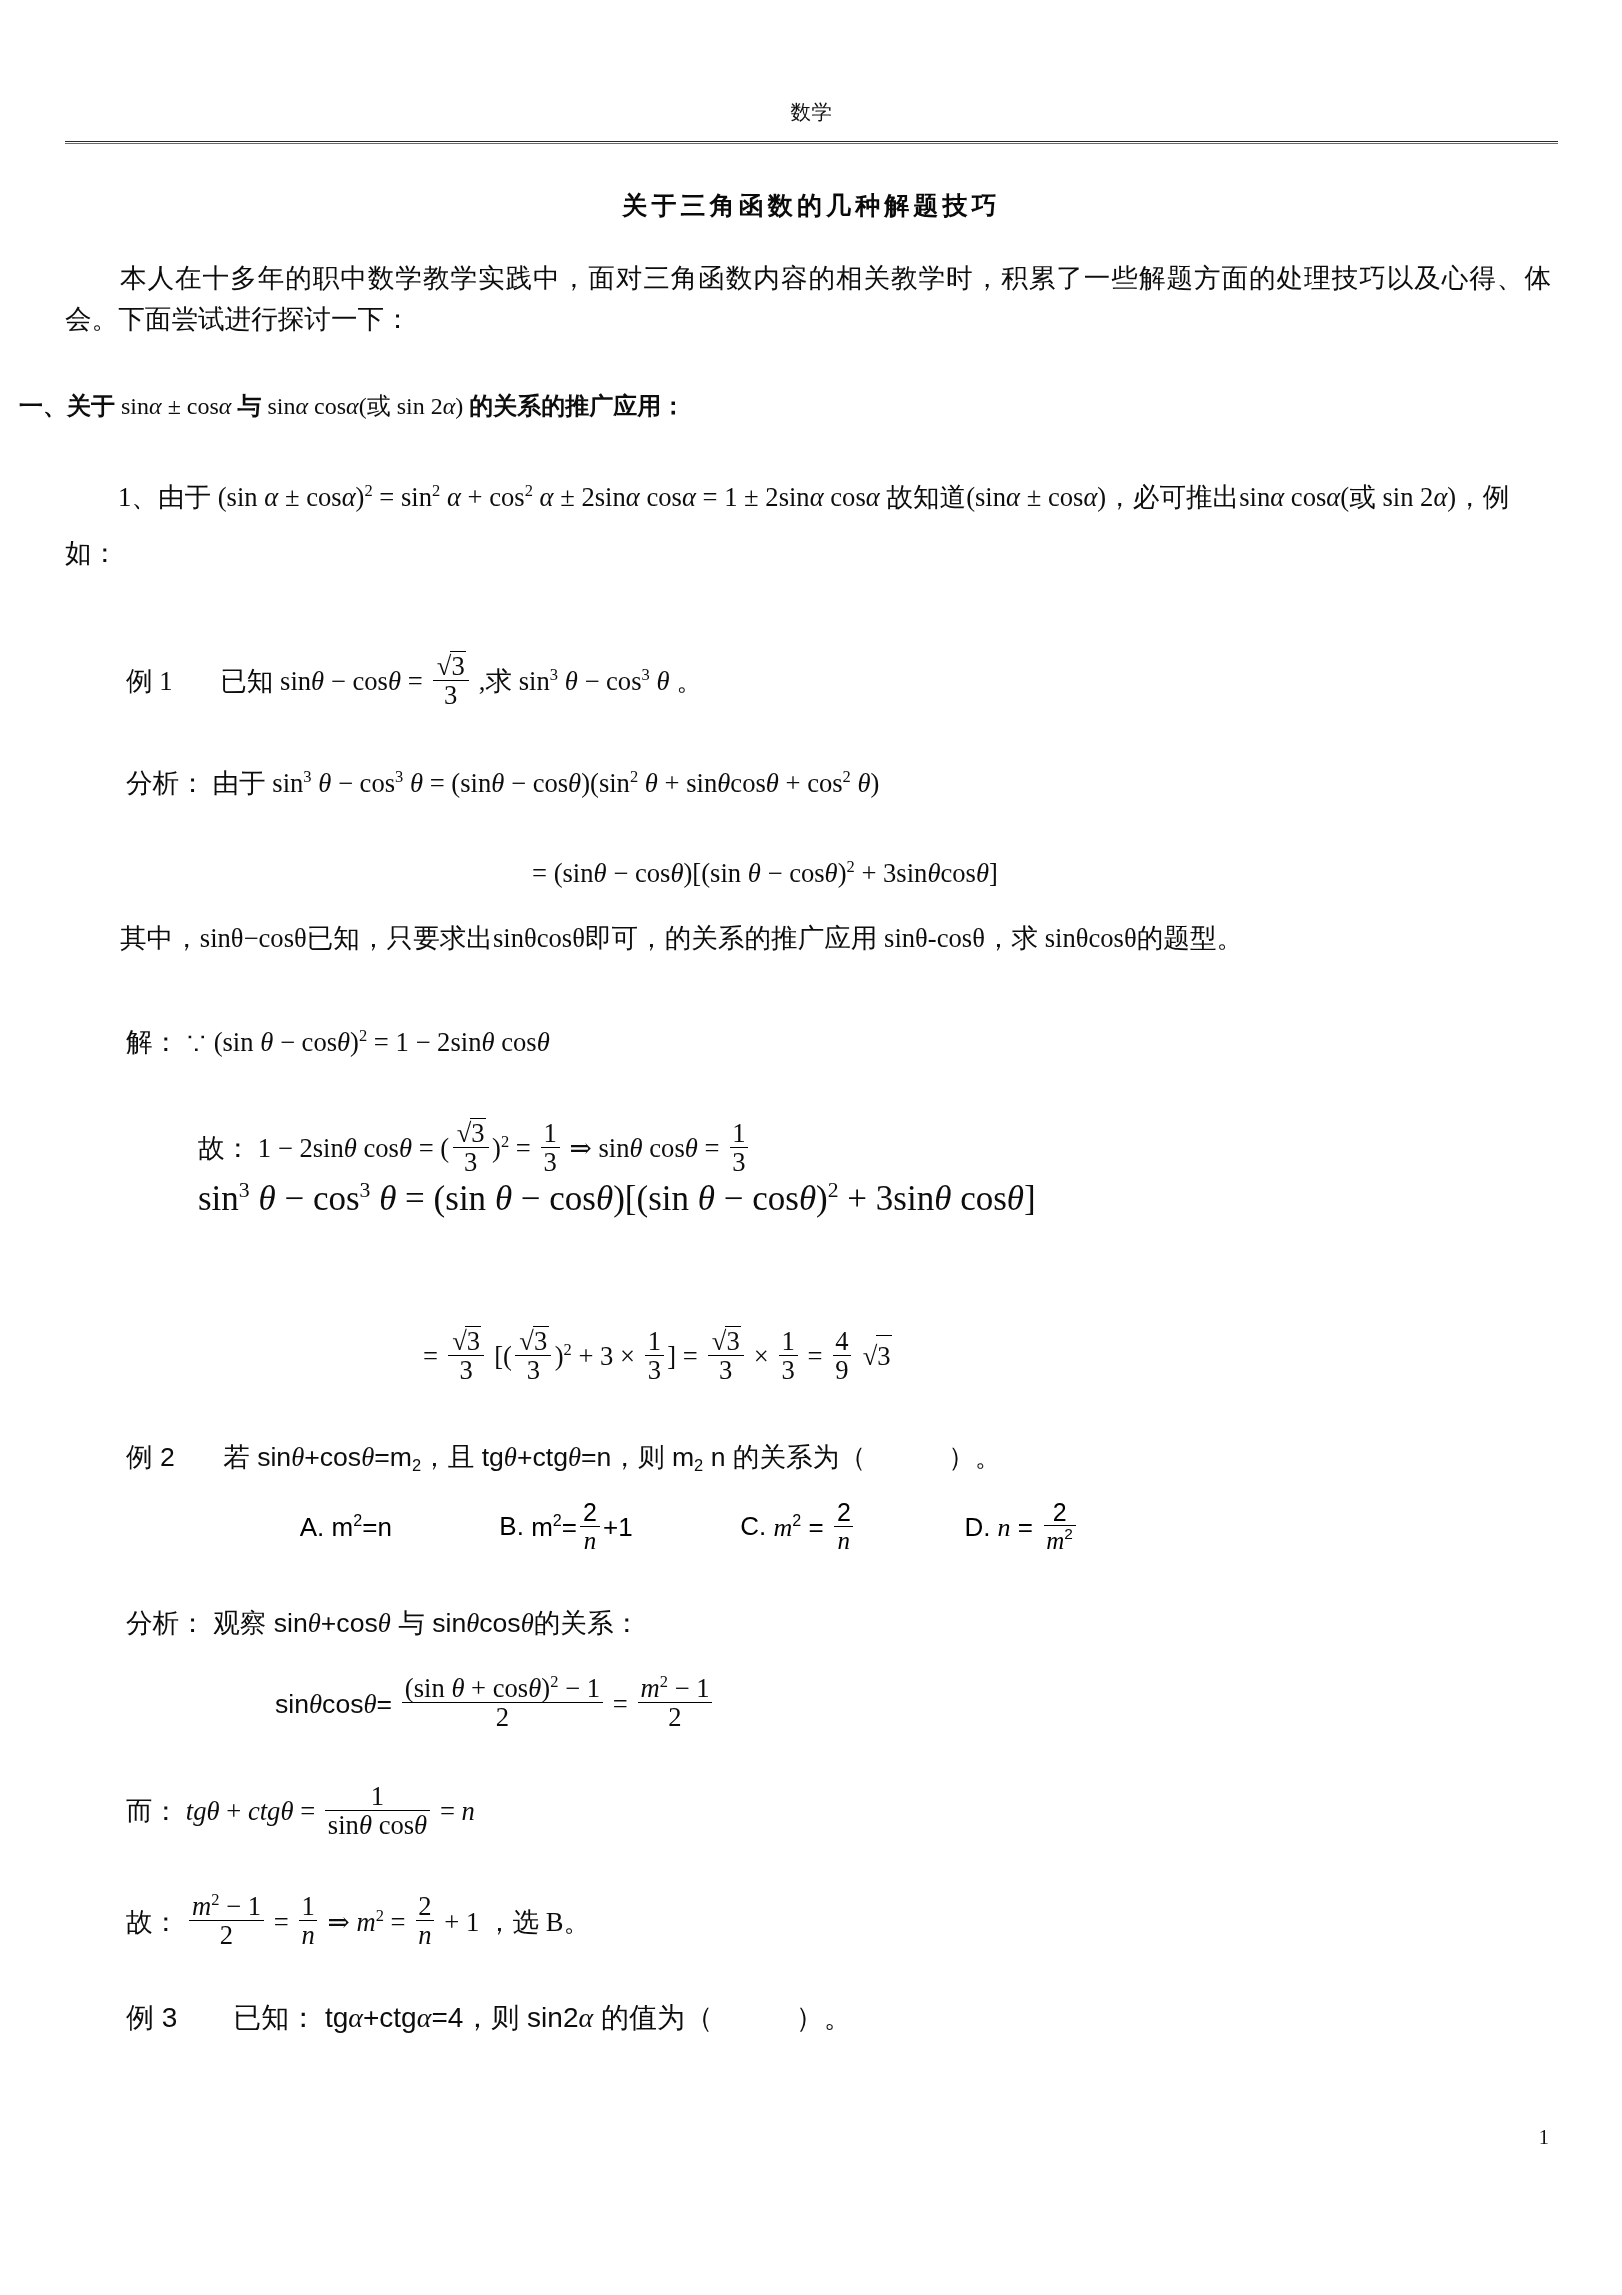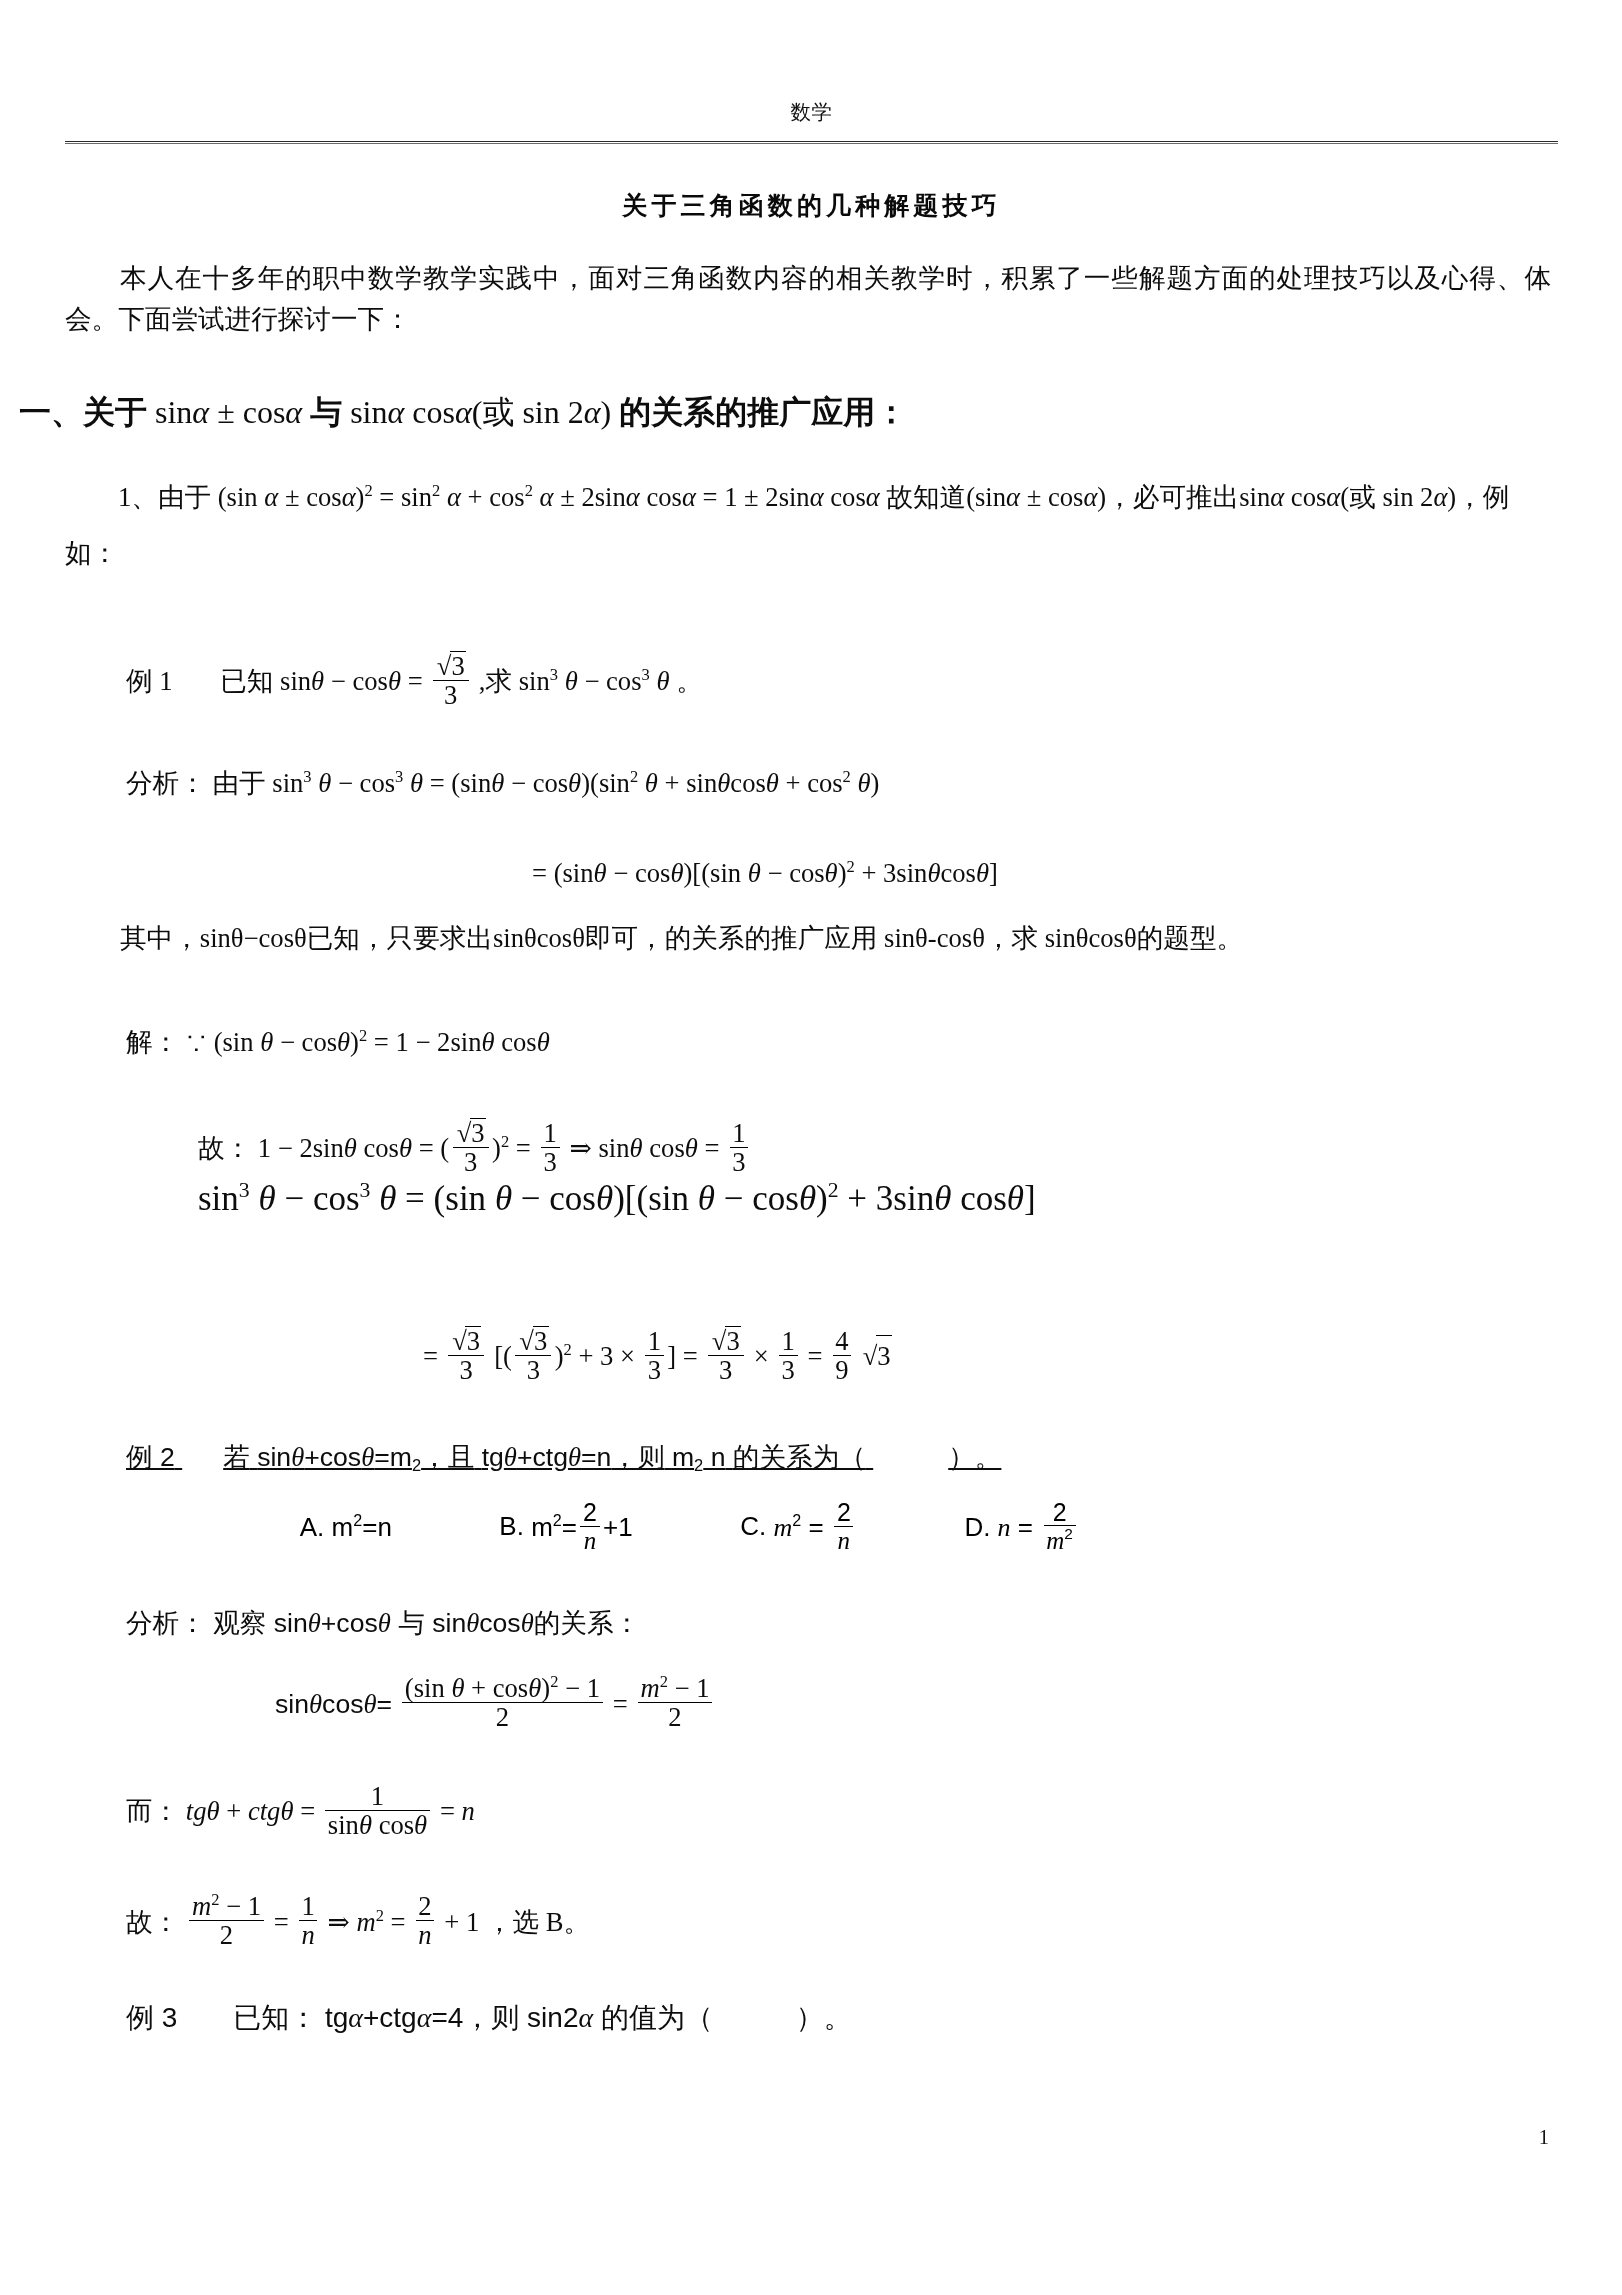--- a/index.html
+++ b/index.html
@@ -135,21 +135,21 @@
     <span class="header-label">数学</span>
   </div>
   <div class="header-rule"></div>
 
   <div class="doc-title">关于三角函数的几种解题技巧</div>
 
   <div class="blk serif just" style="top:258px; left:65px; width:1486px; text-indent:55px; font-size:26.6px; line-height:1.55;">
     <span>本人在十多年的职中数学教学实践中，面对三角函数内容的相关教学时，积累了一些解题方面的处理技巧以及心得、体会。下面尝试进行探讨一下：</span>
   </div>
 
-  <div class="blk serif bold" style="top:388px; left:19px; width:1534px; font-size:32px;">
+  <div class="blk serif bold" style="top:388px; left:19px; width:1534px; font-size:24px;">
     <span>一、</span><span>关于</span><span class="mr" style="font-weight:normal;">
       <span class="mr">sin</span><span class="mi">α</span> ± <span class="mr">cos</span><span class="mi">α</span>
     </span><span>与</span><span class="mr" style="font-weight:normal;">
       <span class="mr">sin</span><span class="mi">α</span> <span class="mr">cos</span><span class="mi">α</span>(或 <span class="mr">sin</span> 2<span class="mi">α</span>)
     </span><span>的关系的推广应用：</span>
   </div>
 
   <div class="blk serif" style="top:470px; left:65px; width:1486px; font-size:26.6px; line-height:2.1;">
     <span style="display:inline-block; width:53px;"></span><span>1、</span><span>由于</span><span class="mr">
       (<span class="mr">sin</span> <span class="mi">α</span> ± <span class="mr">cos</span><span class="mi">α</span>)<sup class="e">2</sup>
@@ -227,21 +227,21 @@
       = <span class="frac"><span class="num"><span class="rad"><span class="rsym">√</span><span class="rbody">3</span></span></span><span class="den">3</span></span>
       [(<span class="frac"><span class="num"><span class="rad"><span class="rsym">√</span><span class="rbody">3</span></span></span><span class="den">3</span></span>)<sup class="e">2</sup>
       + 3 × <span class="frac"><span class="num">1</span><span class="den">3</span></span>]
       = <span class="frac"><span class="num"><span class="rad"><span class="rsym">√</span><span class="rbody">3</span></span></span><span class="den">3</span></span>
       × <span class="frac"><span class="num">1</span><span class="den">3</span></span>
       = <span class="frac"><span class="num">4</span><span class="den">9</span></span>
       <span class="rad"><span class="rsym">√</span><span class="rbody">3</span></span>
     </span>
   </div>
 
-  <div class="blk sans" style="top:1437px; left:126px; width:1424px; font-size:26.6px;text-decoration:underline;">
+  <div class="blk sans" style="top:1437px; left:126px; width:1424px; font-size:26.6px;">
     <span class="serif">例 2</span>
     <span style="display:inline-block;width:41px;"></span><span>若</span>
     <span>sin<span class="mi">θ</span>+cos<span class="mi">θ</span>=m<sub class="e">2</sub></span><span>，且</span>
     <span>tg<span class="mi">θ</span>+ctg<span class="mi">θ</span>=n</span><span>，则</span>
     <span>m<sub class="e">2</sub> n</span>
     <span>的关系为（</span>
     <span style="display:inline-block;width:75px;"></span><span>）。</span>
   </div>
 
   <div class="opt-row" style="top:1499px;">

